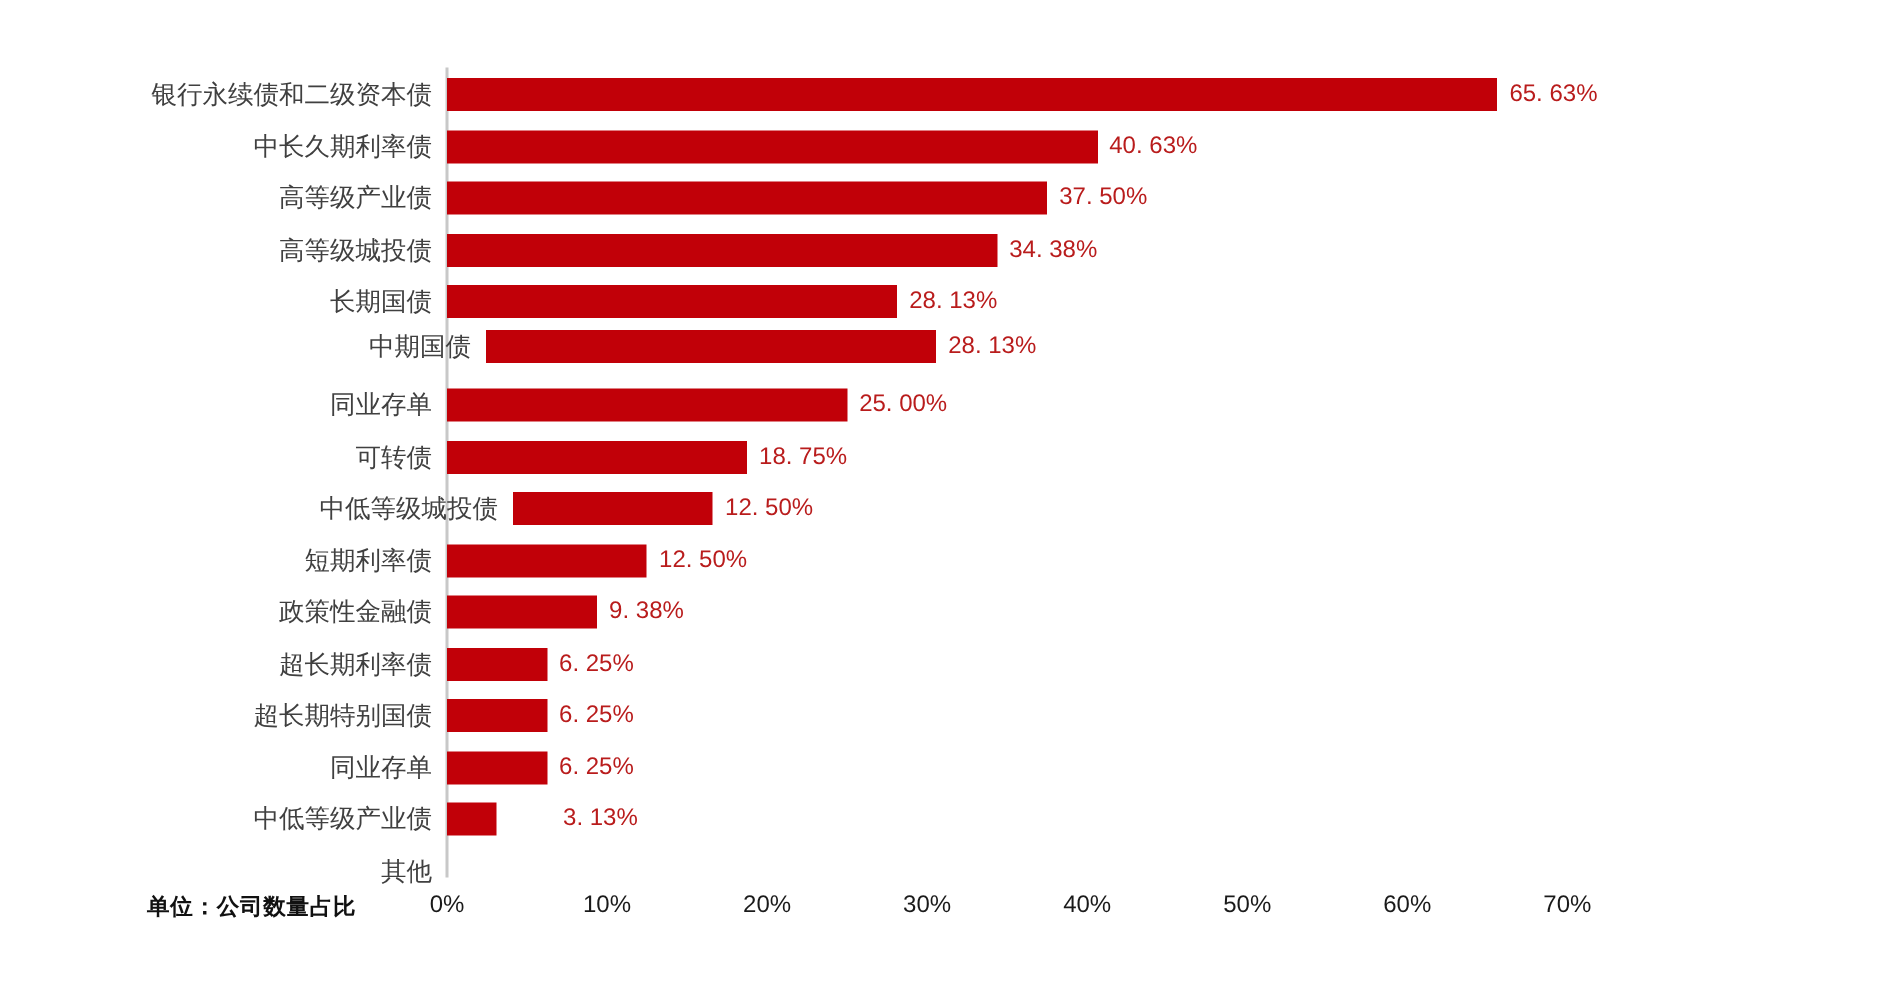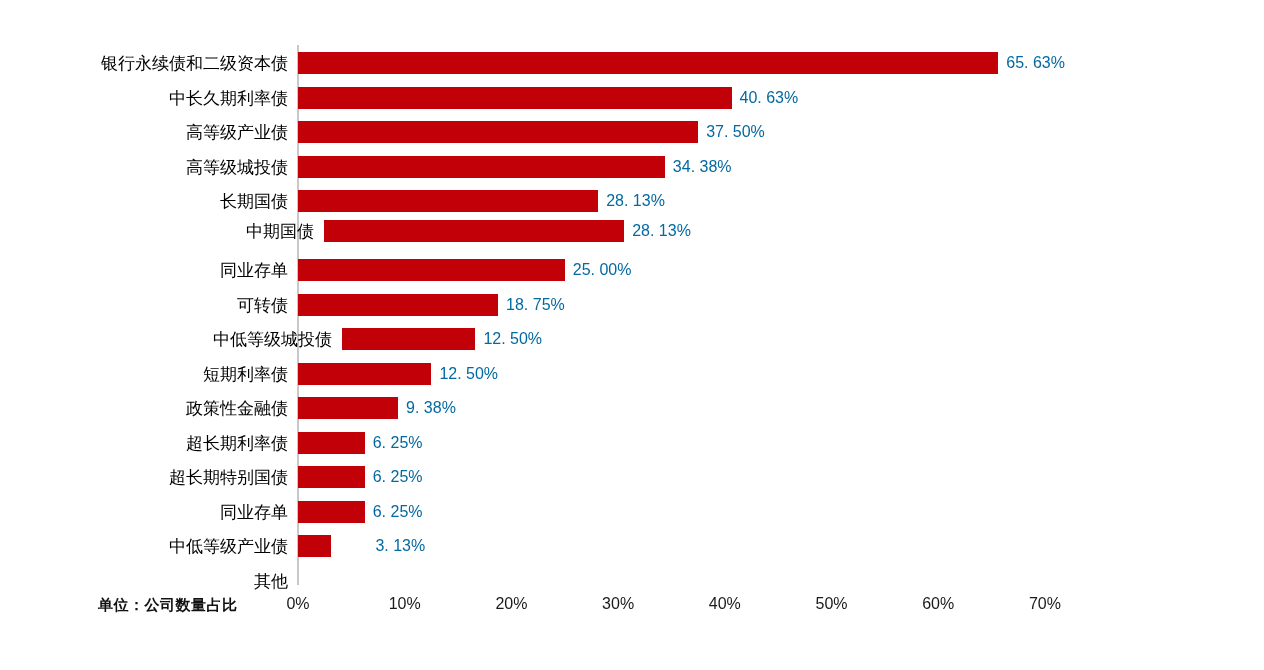--- a/index.html
+++ b/index.html
@@ -48,40 +48,40 @@
 
   .cat-label {
     position: absolute;
     right: 976px;           
     top: 50%;
     transform: translateY(-50%);
     text-align: right;
     white-space: nowrap;
     font-size: 17px;
     line-height: 1;
-    color: #000000;
+    color: #404040;
     letter-spacing: 0px;
   }
 
   .bar {
     position: absolute;
     left: 298px;
     top: 0;
     height: 22px;
     background: #c10008;
   }
 
   .val-label {
     position: absolute;
     top: 50%;
     transform: translateY(-50%);
     white-space: nowrap;
     font-size: 16px;
     line-height: 1;
-    color: #0369a1;
+    color: #b91c1c;
   }
 
   
   .xtick {
     position: absolute;
     top: 596px;
     transform: translateX(-50%);
     font-size: 16px;
     line-height: 1;
     white-space: nowrap;

